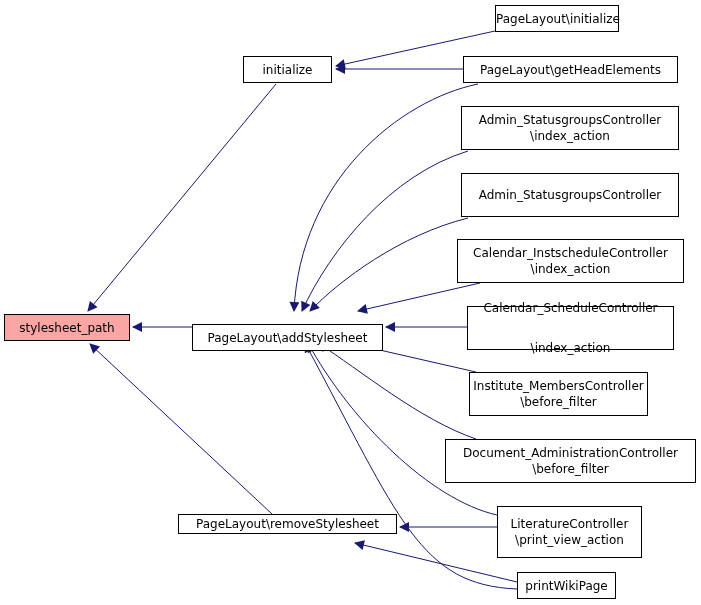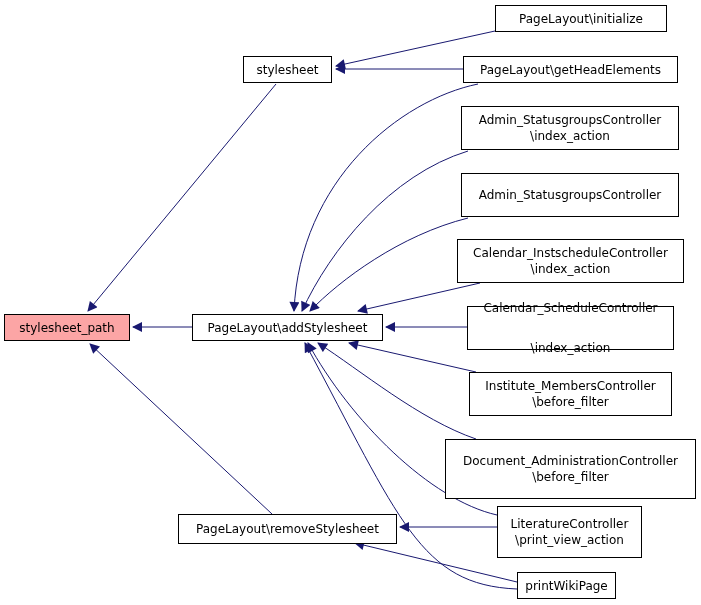--- a/index.html
+++ b/index.html
@@ -36,54 +36,54 @@
     <path d="M497,515 C430,500 350,420 308,343" fill="none" stroke="#191970" stroke-width="1" marker-end="url(#arr)"></path>
     <path d="M517,589 C420,585 400,520 305,343" fill="none" stroke="#191970" stroke-width="1" marker-end="url(#arr)"></path>
     <path d="M497,527 L400,527" fill="none" stroke="#191970" stroke-width="1" marker-end="url(#arr)"></path>
     <path d="M517,582 L355,543" fill="none" stroke="#191970" stroke-width="1" marker-end="url(#arr)"></path>
   </svg>
 
 <div class="node root" id="n-root" style="left:4px;top:314px;width:126px;height:27px;">
   <span>stylesheet_path</span>
 </div>
 <div class="node" id="n-stylesheet" style="left:243px;top:56px;width:89px;height:27px;">
-  <span>stylesheet</span>
+  <span>initialize</span>
 </div>
-<div class="node" id="n-addStylesheet" style="left:192px;top:314px;width:191px;height:27px;">
+<div class="node" id="n-addStylesheet" style="left:192px;top:324px;width:191px;height:27px;">
   <span>PageLayout\addStylesheet</span>
 </div>
-<div class="node" id="n-removeStylesheet" style="left:178px;top:514px;width:219px;height:30px;">
+<div class="node" id="n-removeStylesheet" style="left:178px;top:514px;width:219px;height:20px;">
   <span>PageLayout\removeStylesheet</span>
 </div>
-<div class="node" id="n-initialize" style="left:495px;top:5px;width:172px;height:27px;">
+<div class="node" id="n-initialize" style="left:495px;top:5px;width:124px;height:27px;">
   <span>PageLayout\initialize</span>
 </div>
 <div class="node" id="n-getHeadElements" style="left:463px;top:56px;width:215px;height:27px;">
   <span>PageLayout\getHeadElements</span>
 </div>
 <div class="node" id="n-adminIndex" style="left:461px;top:106px;width:218px;height:44px;">
   <span>Admin_StatusgroupsController</span>
   <span>\index_action</span>
 </div>
 <div class="node" id="n-adminSort" style="left:461px;top:173px;width:218px;height:44px;">
   <span>Admin_StatusgroupsController</span>
 </div>
 <div class="node" id="n-calInst" style="left:457px;top:239px;width:227px;height:44px;">
   <span>Calendar_InstscheduleController</span>
   <span>\index_action</span>
 </div>
 <div class="node" id="n-calSched" style="left:467px;top:306px;width:207px;height:44px;gap:24px;">
   <span>Calendar_ScheduleController</span>
   <span>\index_action</span>
 </div>
-<div class="node" id="n-instMembers" style="left:469px;top:372px;width:203px;height:44px;">
+<div class="node" id="n-instMembers" style="left:469px;top:372px;width:179px;height:44px;">
   <span>Institute_MembersController</span>
   <span>\before_filter</span>
 </div>
-<div class="node" id="n-docAdmin" style="left:445px;top:439px;width:251px;height:60px;">
+<div class="node" id="n-docAdmin" style="left:445px;top:439px;width:251px;height:44px;">
   <span>Document_AdministrationController</span>
   <span>\before_filter</span>
 </div>
 <div class="node" id="n-literature" style="left:497px;top:506px;width:145px;height:52px;">
   <span>LiteratureController</span>
   <span>\print_view_action</span>
 </div>
 <div class="node" id="n-printWiki" style="left:517px;top:572px;width:99px;height:27px;">
   <span>printWikiPage</span>
 </div>

